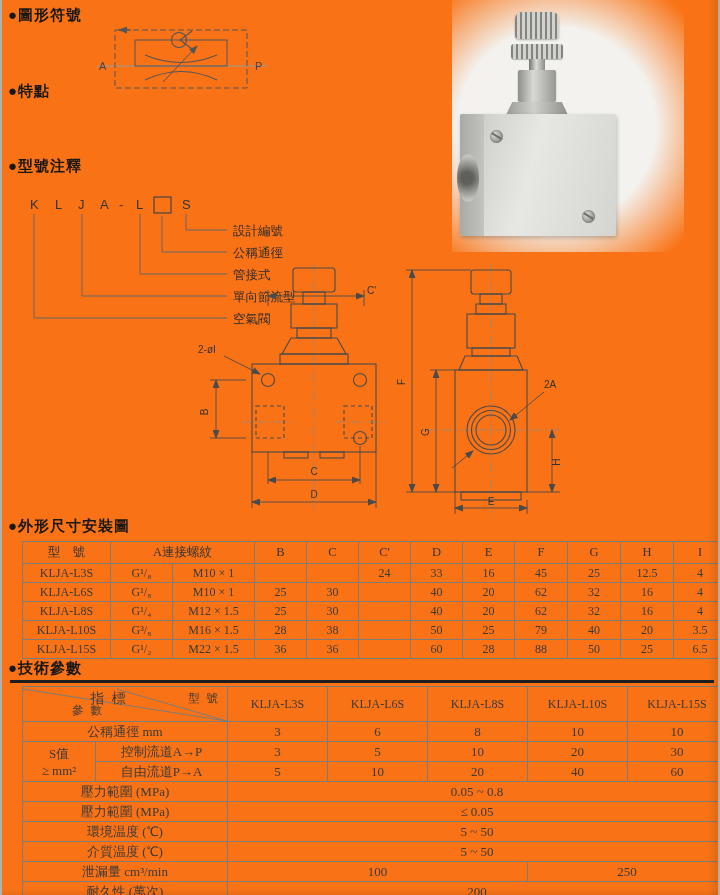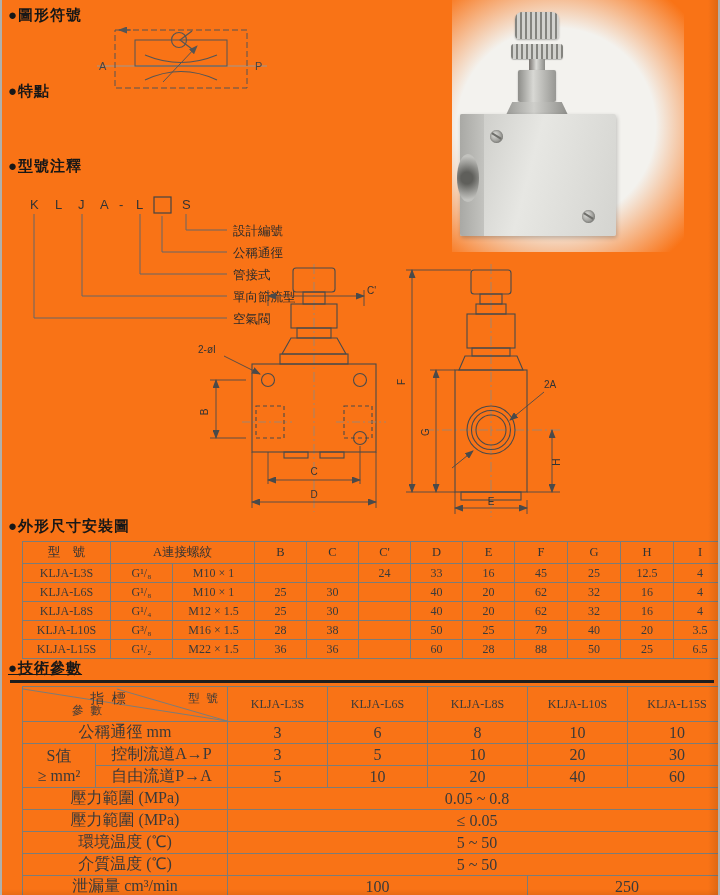--- a/index.html
+++ b/index.html
@@ -41,38 +41,38 @@
   
   table{border-collapse:collapse;table-layout:fixed;}
   .t1,.t2{position:absolute;left:20px;width:704px;background:transparent;font-family:Liberation Serif, serif;}
   .t1{top:541px;}
   .t1 td,.t2 td{border:1px solid #7c7c78;text-align:center;font-size:12px;color:#3a3a3a;
                 padding:0;height:18px;overflow:hidden;white-space:nowrap;}
   .t1 tr.th td{height:21px;font-size:12.5px;color:#333;}
   .t1{border:1.5px solid #6e6e6a;}
   .rule{position:absolute;left:8px;top:680px;width:704px;height:3px;background:#1e1e1e;}
   .t2{top:686px;border:1px solid #7c7c78;}
-  .t2 td{height:19px;font-size:16px;}
+  .t2 td{height:19px;font-size:13px;}
   .t2 td.hdr{height:34px;font-size:12px;}
   .corner{position:relative;}
   .corner svg{position:absolute;inset:0;width:100%;height:100%;}
   .corner .ct{position:absolute;left:33%;top:3px;font-size:14px;letter-spacing:2px;}
   .corner .cr{position:absolute;right:7px;top:4px;font-size:11.5px;letter-spacing:2px;}
   .corner .cb{position:absolute;left:9px;bottom:3px;font-size:11.5px;letter-spacing:2px;margin-left:40px;}
 </style>
 </head>
 <body>
 
 <div class="page">
 
   <h2 class="sec" style="left:6px;top:6px;">●圖形符號</h2>
   <h2 class="sec" style="left:6px;top:82px;">●特點</h2>
   <h2 class="sec" style="left:6px;top:150px;margin-top:7px;">●型號注釋</h2>
   <h2 class="sec" style="left:6px;top:517px;">●外形尺寸安裝圖</h2>
-  <h2 class="sec" style="left:6px;top:659px;text-decoration:underline;">●技術參數</h2>
+  <h2 class="sec" style="left:6px;top:659px;">●技術參數</h2>
 
   <svg style="position:absolute;left:93px;top:22px;" width="175" height="74" viewBox="0 0 175 74">
     <defs>
       <marker id="sa" markerWidth="9" markerHeight="7" refX="8" refY="3.5" orient="auto" markerUnits="userSpaceOnUse">
         <path d="M0,0 L9,3.5 L0,7 z" fill="#555"></path>
       </marker>
     </defs>
     <line x1="2" y1="44" x2="172" y2="44" stroke="#9a9a96" stroke-width="1"></line>
     <rect x="20" y="8" width="132" height="58" fill="none" stroke="#555" stroke-width="1" stroke-dasharray="6 3"></rect>
     <path d="M36,8 L24,8" stroke="#555" stroke-width="1" marker-end="url(#sa)"></path>

